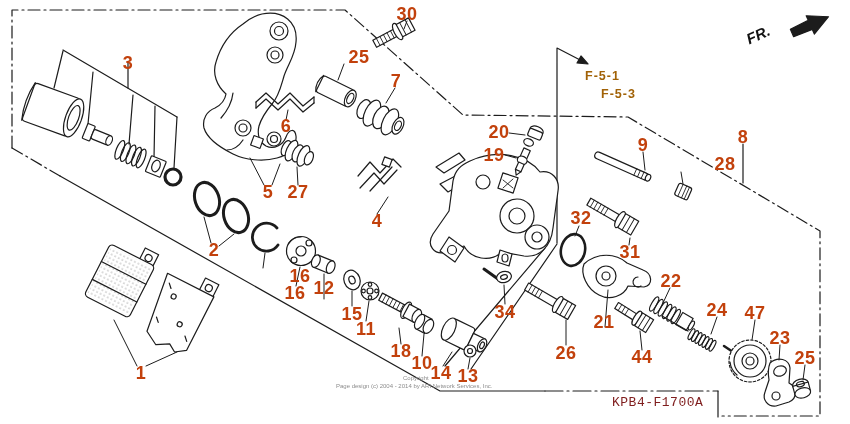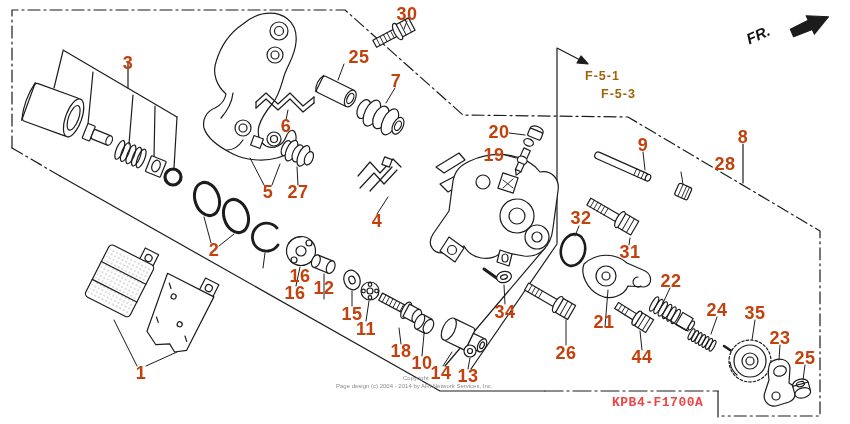--- a/index.html
+++ b/index.html
@@ -6,21 +6,21 @@
   .stage{position:relative;width:850px;height:424px;background:#fff;overflow:hidden;
          font-family:"Liberation Sans",sans-serif;}
   .stage svg{position:absolute;left:0;top:0;}
   .callout{position:absolute;transform:translate(-50%,-50%);font-weight:bold;
            font-size:18px;color:#c2410c;line-height:1;letter-spacing:0.5px;cursor:pointer;}
   .fig-ref{position:absolute;font-weight:bold;font-size:12.5px;color:#a16207;
            letter-spacing:1px;line-height:1;cursor:pointer;}
   .fr-label{position:absolute;left:746px;top:26px;font-weight:bold;font-style:italic;
             font-size:15px;color:#111;transform:rotate(-24deg);}
   .fig-code{position:absolute;left:612px;top:395px;font-family:"Liberation Mono",monospace;
-            font-size:13px;font-weight:bold;color:#ef4444;letter-spacing:0.5px;}
+            font-size:13px;font-weight:normal;color:#7f1d1d;letter-spacing:0.5px;}
   .copy1{position:absolute;left:403px;top:375px;font-size:6px;color:#8d8d8d;}
   .copy2{position:absolute;left:336px;top:383px;font-size:6px;color:#8d8d8d;}
 </style>
 </head>
 <body>
 
 <div class="stage">
 
 <svg width="850" height="424" viewBox="0 0 850 424">
 <defs>
@@ -430,16 +430,16 @@
       <div class="callout" style="left: 359px; top: 57px;">25</div>
       <div class="callout" style="left: 566px; top: 353px;">26</div>
       <div class="callout" style="left: 298px; top: 192px;">27</div>
       <div class="callout" style="left: 681px; top: 164px; margin-left: 44px;">28</div>
       <div class="callout" style="left: 642px; top: 357px;">44</div>
       <div class="callout" style="left: 407px; top: 14px;">30</div>
       <div class="callout" style="left: 630px; top: 252px;">31</div>
       <div class="callout" style="left: 581px; top: 218px;">32</div>
       <div class="callout" style="left: 805px; top: 358px;">25</div>
       <div class="callout" style="left: 505px; top: 312px;">34</div>
-      <div class="callout" style="left: 755px; top: 313px;">35</div>
+      <div class="callout" style="left: 755px; top: 313px;">47</div>
     </div>
 
 </div>
 
 </body></html>

